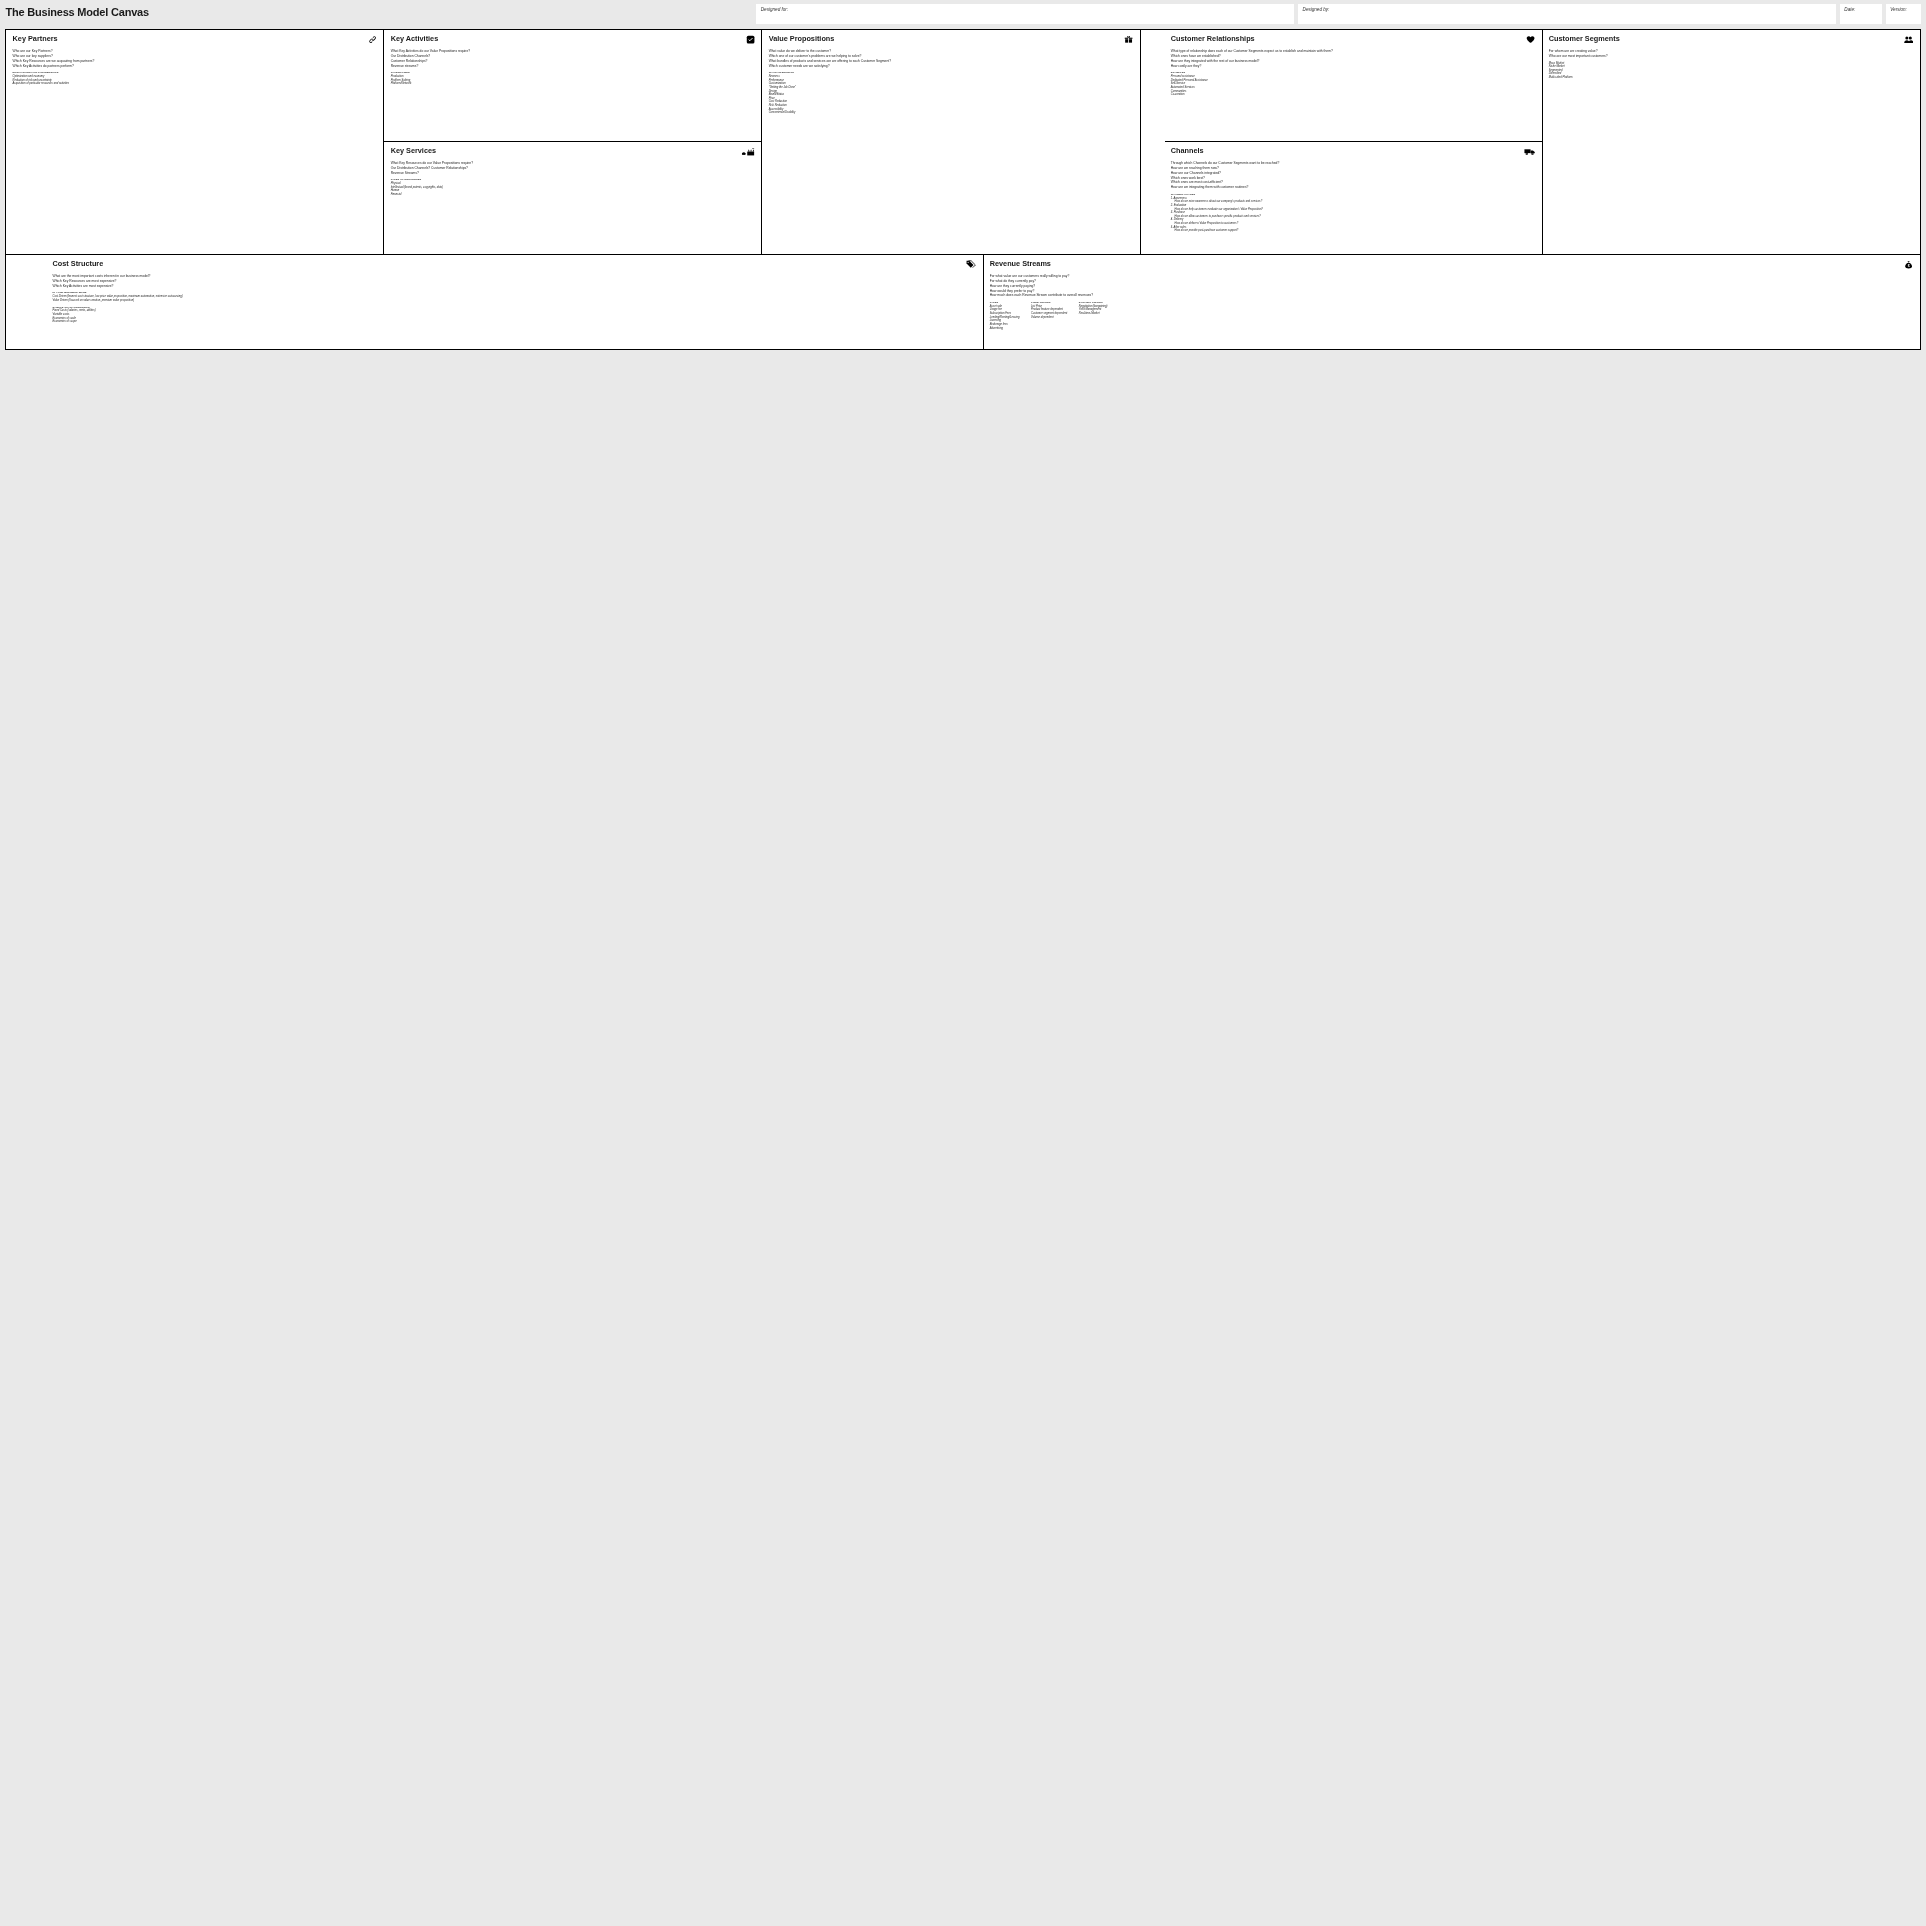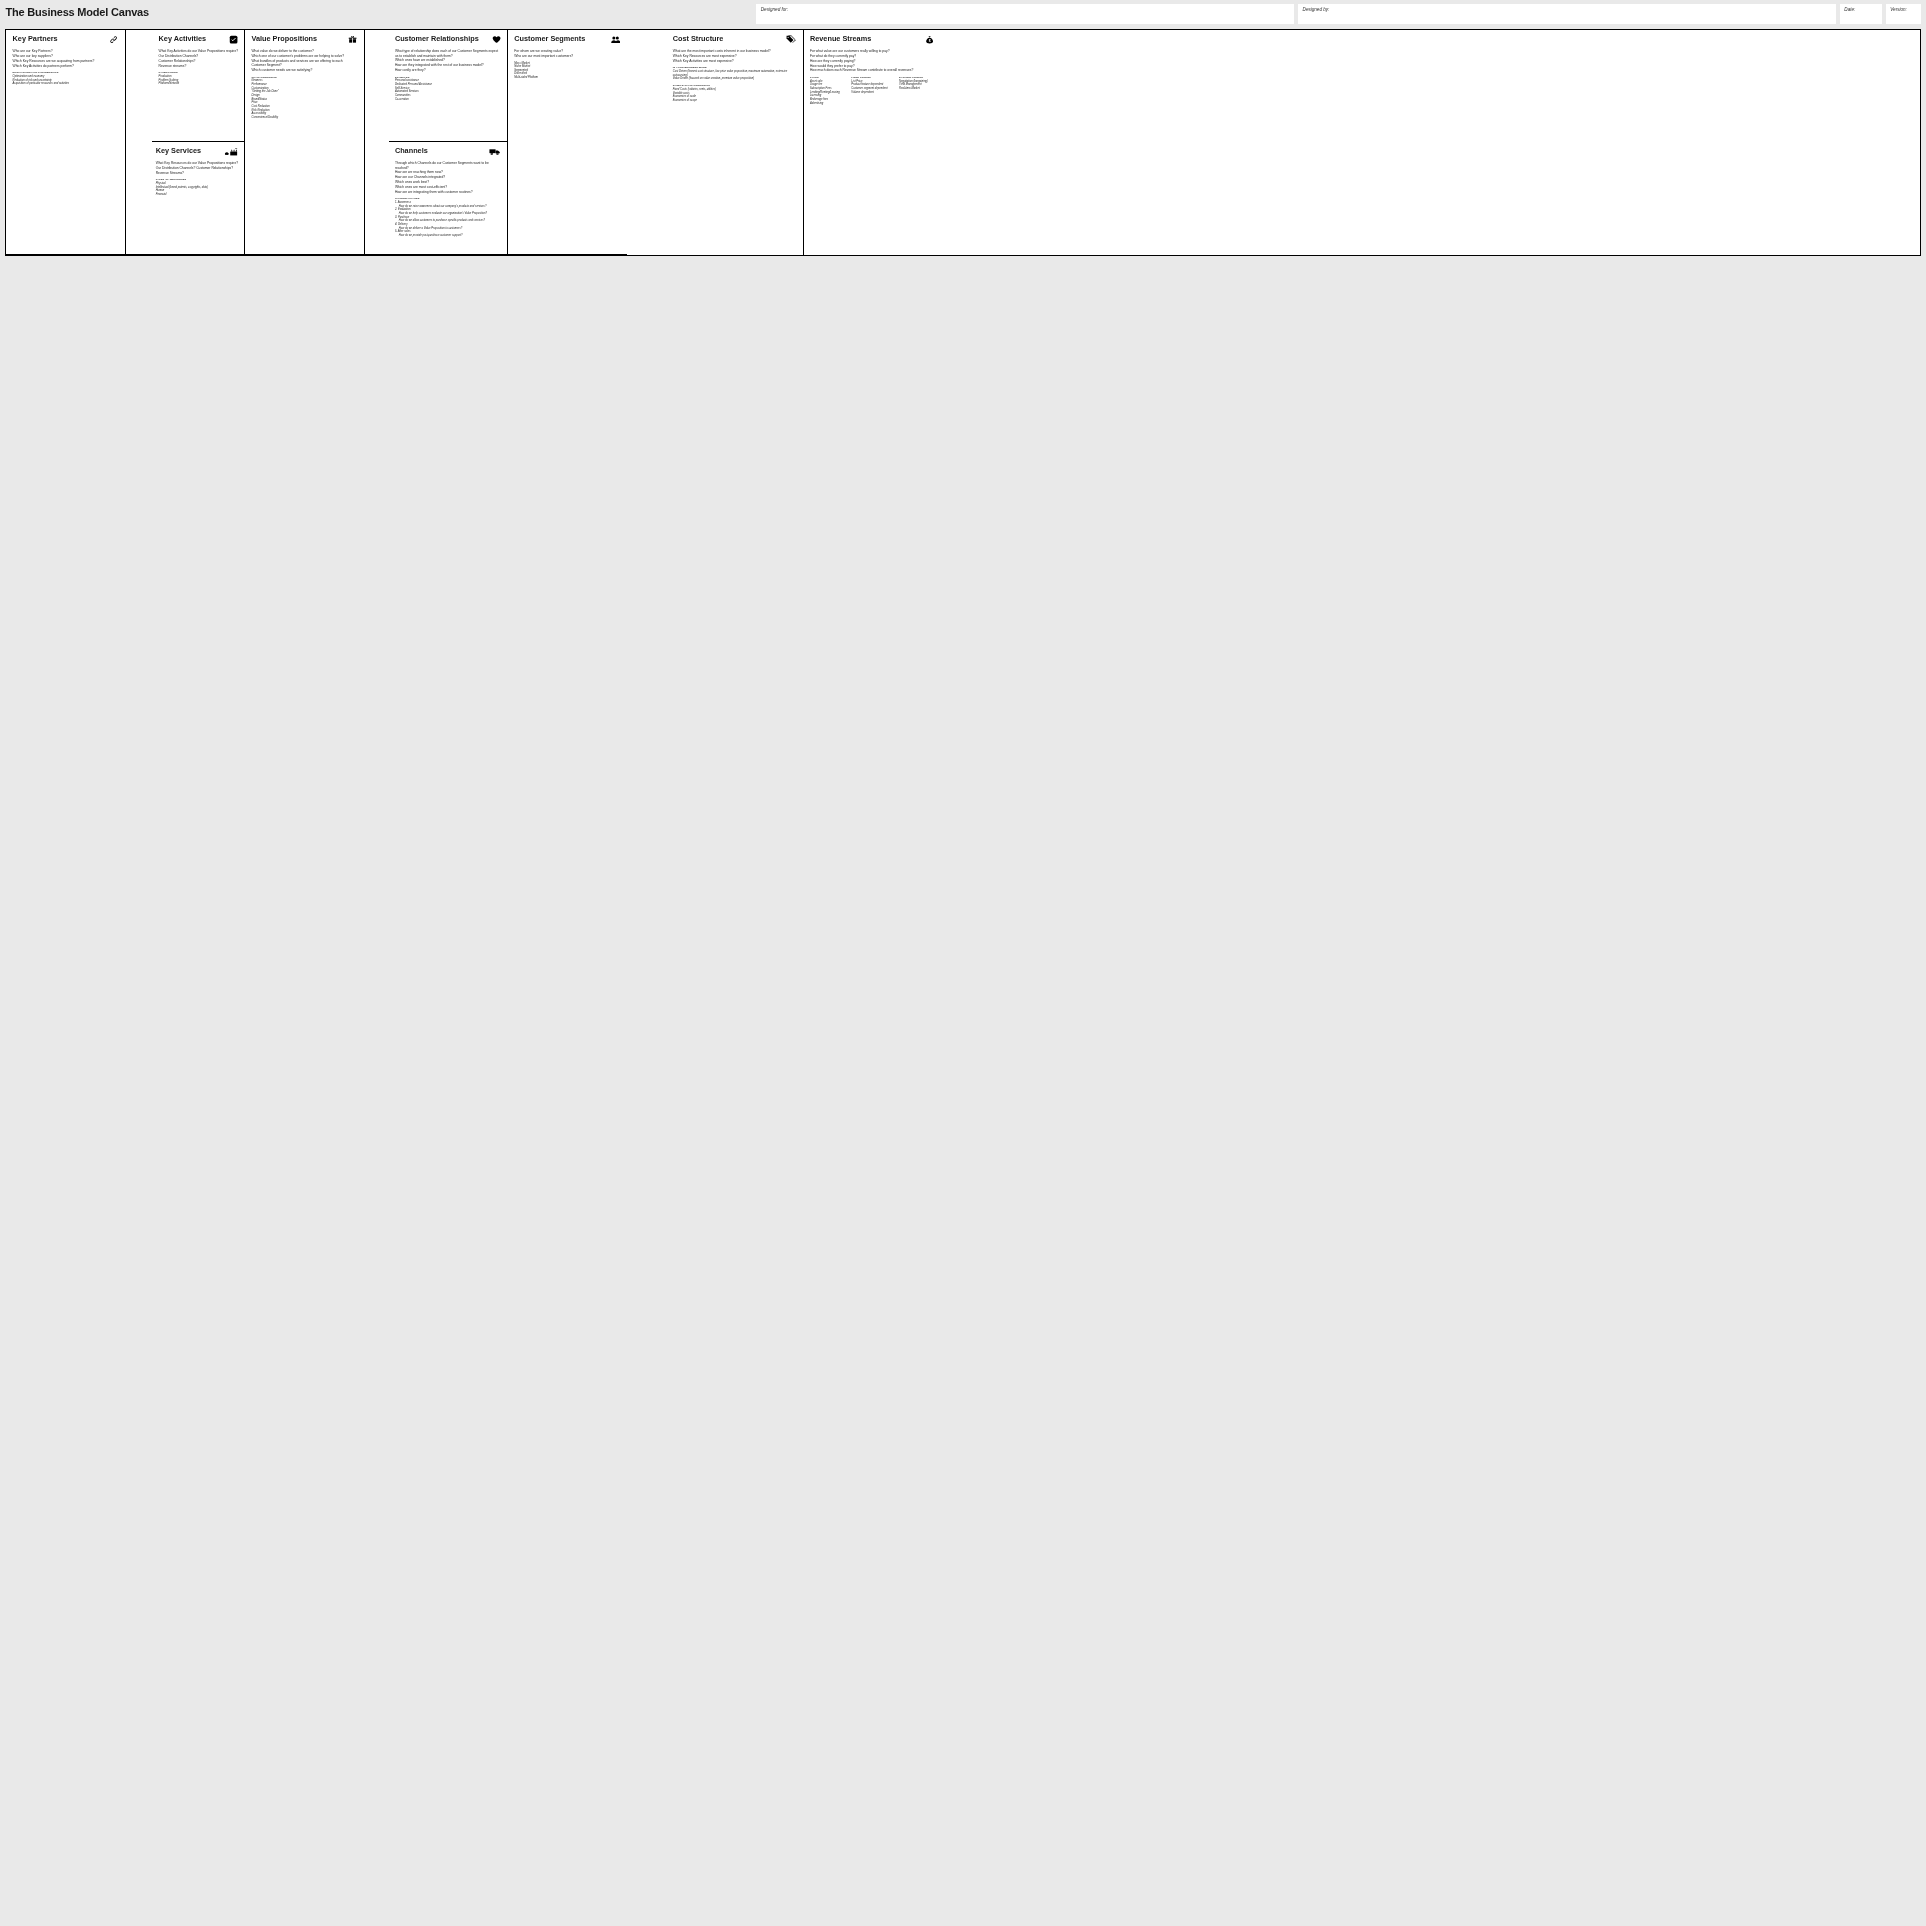--- a/index.html
+++ b/index.html
@@ -31,27 +31,27 @@
     color: #333;
   }
   .meta-box.wide { flex: 1; }
   .meta-box.med  { width: 42px; }
   .meta-box.sm   { width: 35px; }
 
   .canvas {
     border: 1.5px solid #000;
     background: #fff;
     display: flex;
-    flex-direction: row;
+    flex-direction: column;
   }
   .top-row { display: flex; border-bottom: 0.8px solid #000; }
   .col { display: flex; flex-direction: column; }
   .col-1, .col-2, .col-3, .col-4, .col-5 { flex: 1; }
   .col-1 { border-right: 0.8px solid #000; }
-  .col-2 { border-right: 0.8px solid #000; align-items: flex-end; }
+  .col-2 { border-right: 0.8px solid #000; }
   .col-3 { border-right: 0.8px solid #000; }
   .col-4 { border-right: 0.8px solid #000; margin-left: 24px; }
 
   .cell { padding: 5.4px 6.2px 7.7px 6.2px; min-height: 112px; position: relative; }
   .cell.half-top { border-bottom: 0.8px solid #000; }
   .col-1 .cell, .col-3 .cell, .col-5 .cell { min-height: 224px; }
 
   .cell-head { display: flex; align-items: flex-start; justify-content: space-between; margin-bottom: 4.6px; }
   .cell-title { font-size: 7.3px; font-weight: 700; line-height: 1.1; max-width: 80%; }
   .icon { width: 9.2px; height: 9.2px; flex-shrink: 0; }

